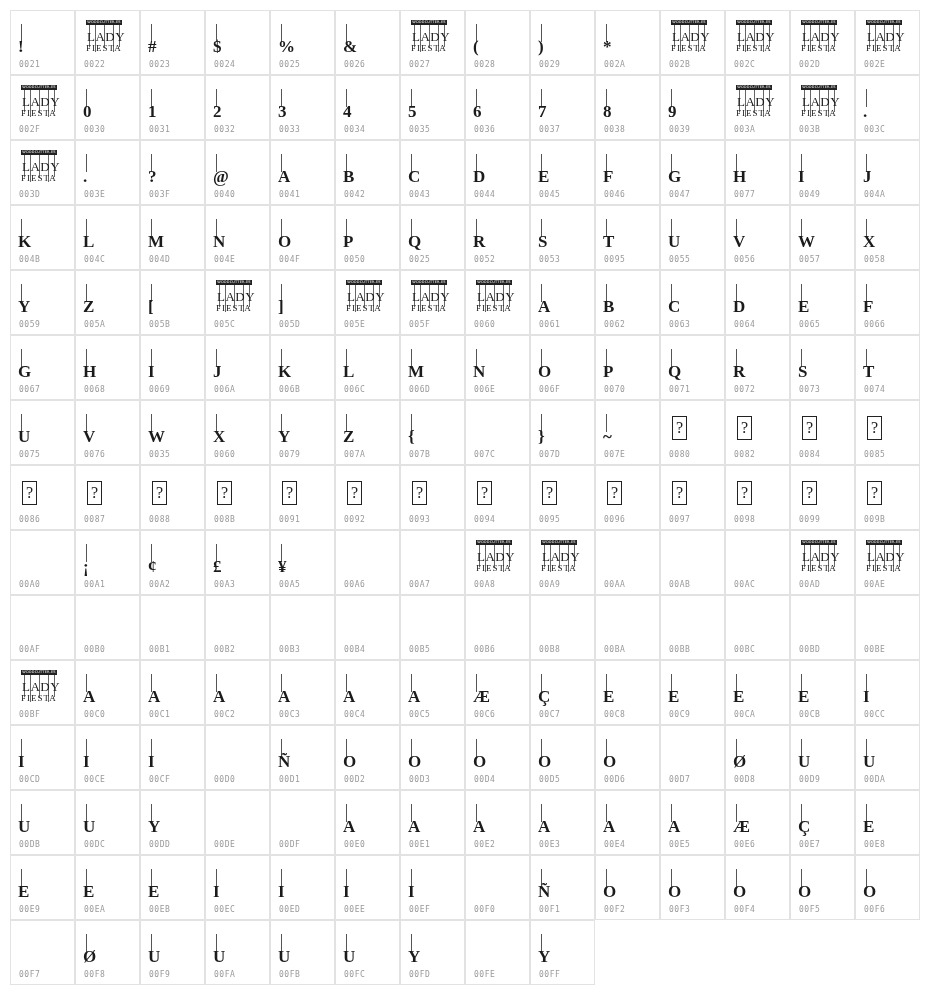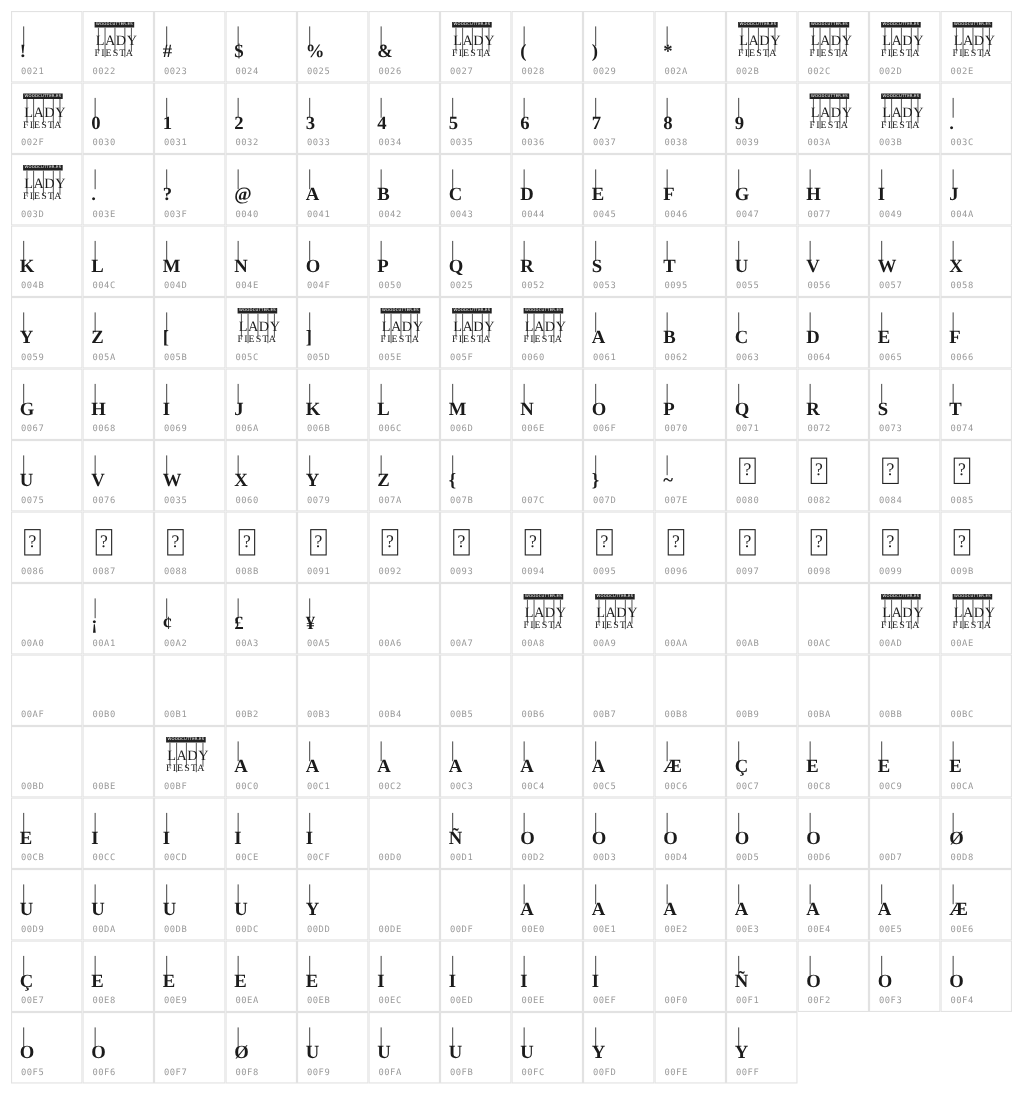--- a/index.html
+++ b/index.html
@@ -1062,29 +1062,21 @@
     <div class="cell">
       <div class="glyph"></div>
       <span class="code">00B5</span>
     </div>
     <div class="cell">
       <div class="glyph"></div>
       <span class="code">00B6</span>
     </div>
     <div class="cell">
       <div class="glyph"></div>
-      <span class="code">00B7</span>
-    </div>
-    <div class="cell">
-      <div class="glyph"></div>
       <span class="code">00B8</span>
-    </div>
-    <div class="cell">
-      <div class="glyph"></div>
-      <span class="code">00B9</span>
     </div>
     <div class="cell">
       <div class="glyph"></div>
       <span class="code">00BA</span>
     </div>
     <div class="cell">
       <div class="glyph"></div>
       <span class="code">00BB</span>
     </div>
     <div class="cell">

